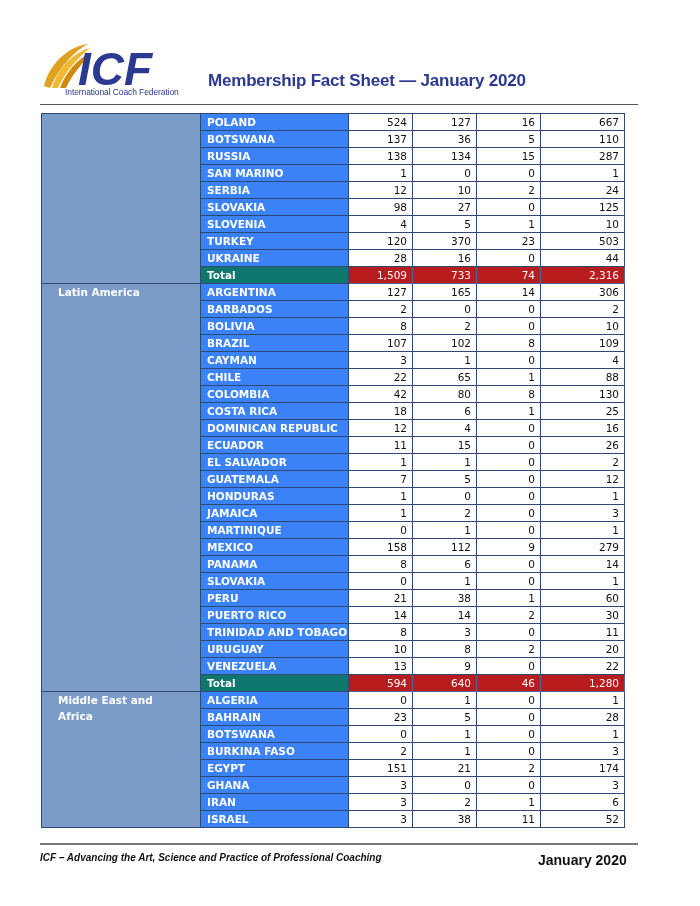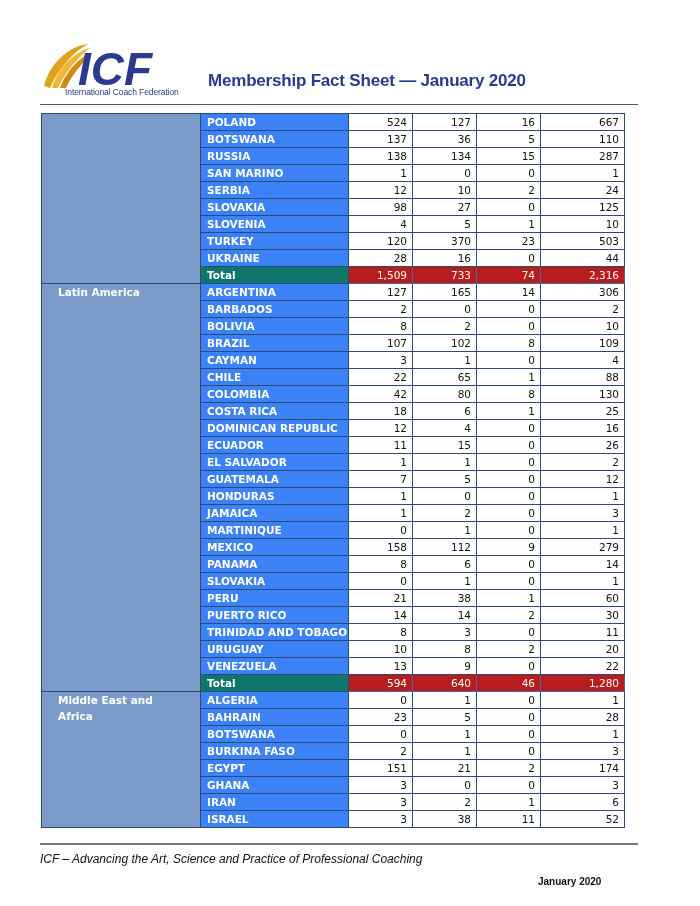--- a/index.html
+++ b/index.html
@@ -12,22 +12,22 @@
   table.grid td{height:16px;padding:0;border:1px solid #2f4a72;font-size:10.5px;line-height:16px;}
   td.region{background:#7b9cc9;color:#fff;font-weight:bold;width:126px;vertical-align:top;padding:0 16px !important;border-top:none;border-bottom:none;border-left:1px solid #2f4a72;}
   td.region.first{border-top:1px solid #2f4a72;}
   td.region.last{border-bottom:1px solid #2f4a72;}
   td.country{background:#3b82f6;color:#fff;font-weight:bold;width:141px;padding-left:6px !important;border:1px solid #2f4a72;font-size:10px;}
   td.num{background:#fff;color:#111;text-align:right;padding-right:5px !important;border:1px solid #999;font-size:10.5px;}
   td.n1{width:58px;} td.n2{width:58px;} td.n3{width:58px;} td.n4{width:78px;margin-left:26px;}
   tr.total td.country{background:#0f766e;}
   tr.total td.num{background:#b91c1c;color:#fff;border-color:#4a6a9c;}
   .rule-bottom{position:absolute;left:40px;top:843px;width:598px;height:2px;background:#777;}
-  .footer-left{position:absolute;left:40px;top:852px;font-family:"Liberation Sans",sans-serif;font-style:italic;font-weight:normal;font-size:12px;color:#111;}
-  .footer-right{position:absolute;left:538px;top:852px;font-family:"Liberation Sans",sans-serif;font-weight:bold;font-size:10px;color:#111;margin-top:24px;}
+  .footer-left{position:absolute;left:40px;top:852px;font-family:"Liberation Sans",sans-serif;font-style:italic;font-weight:bold;font-size:10px;color:#111;}
+  .footer-right{position:absolute;left:538px;top:852px;font-family:"Liberation Sans",sans-serif;font-weight:bold;font-size:14px;color:#111;}
 </style>
 </head>
 <body>
 
 <svg class="logo" viewBox="0 0 130 62">
   <g>
     <path d="M4 46 C10 22, 30 6, 48 4 C36 10, 20 26, 10 48 Z" fill="#e0a020"></path>
     <path d="M12 48 C18 28, 34 12, 50 8 C40 16, 26 30, 18 48 Z" fill="#f0b830"></path>
     <path d="M20 48 C26 32, 38 18, 52 12 C44 22, 32 34, 26 48 Z" fill="#d08a10"></path>
   </g>

